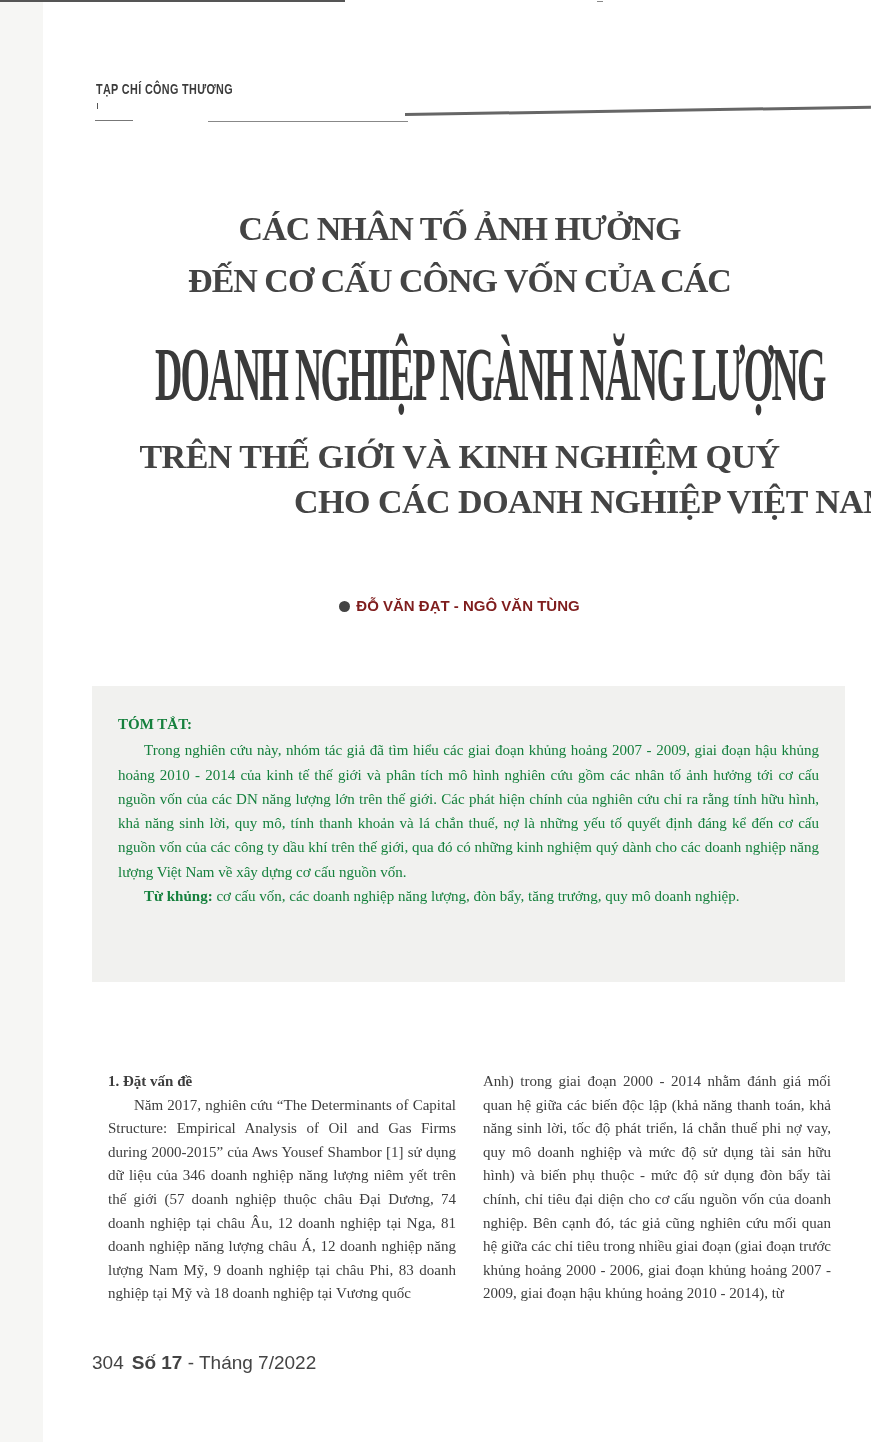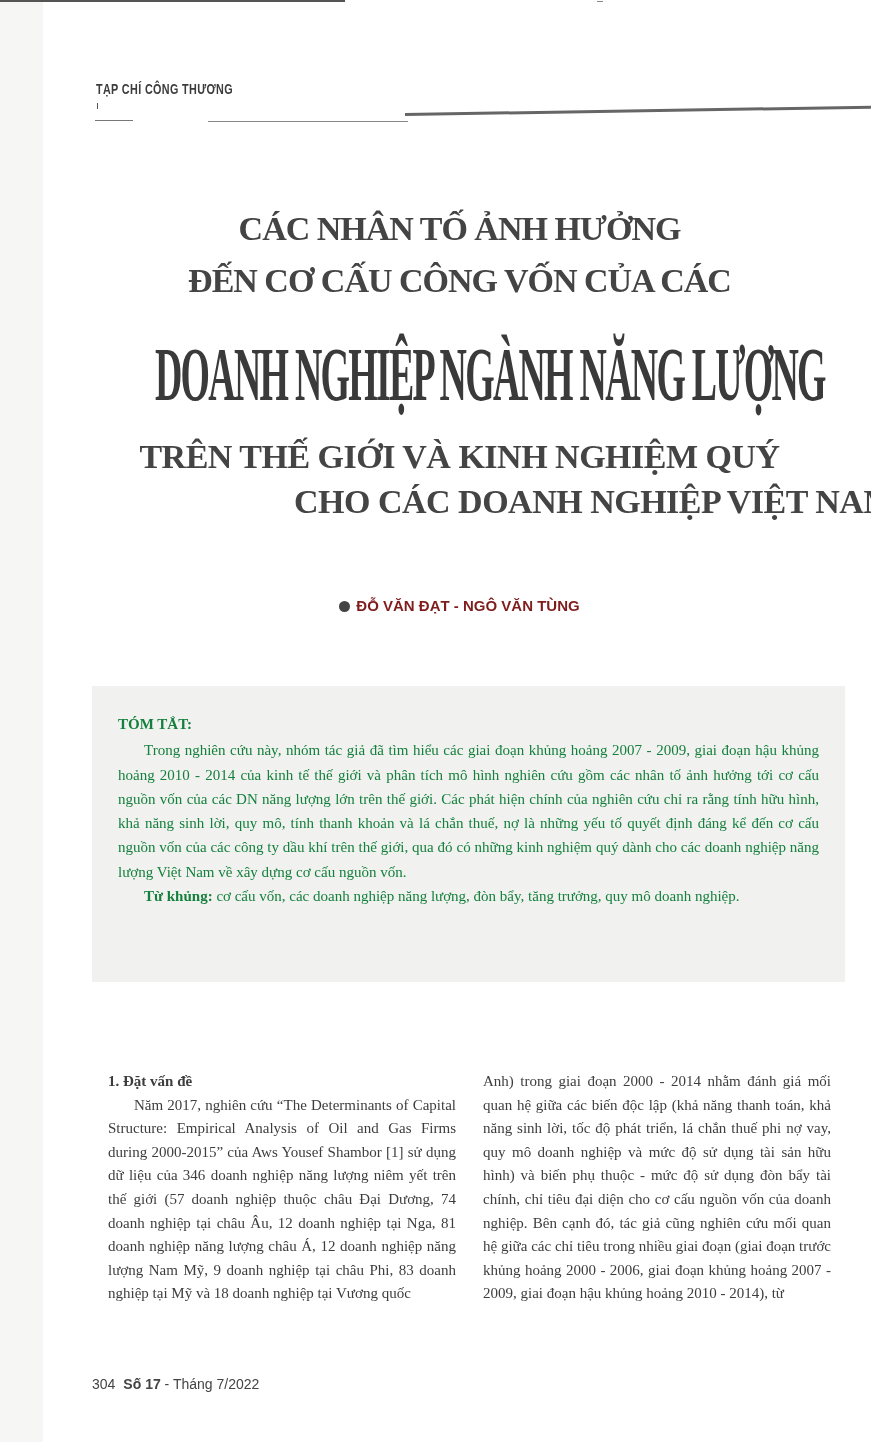--- a/index.html
+++ b/index.html
@@ -46,21 +46,21 @@
     .abstract-inner { position: absolute; left: 26px; top: 26px; width: 701px; font-size: 15px; line-height: 24.3px; color: #15803d; text-align: justify; }
     .abstract-heading { font-weight: bold; font-size: 15px; margin-bottom: 2px; }
     .indent { text-indent: 26px; }
     .kw-label { font-weight: bold; }
     .col { position: absolute; top: 1070px; width: 348px; font-size: 15px; line-height: 23.6px; color: #3d3d3d; text-align: justify; }
     .col-left { left: 108px; }
     .col-right { left: 483px; }
     .section-heading { font-weight: bold; }
     .footer {
       position: absolute; left: 92px; top: 1352px;
-      font-family: "Liberation Sans", sans-serif; font-size: 14px; color: #444; margin-top: 24px;
+      font-family: "Liberation Sans", sans-serif; font-size: 19px; color: #444;
     }
     .footer .issue { font-weight: bold; margin-left: 8px; }
   </style>
 </head>
 <body>
 
 <div class="gutter"></div>
 <div class="top-rule"></div>
 <div class="top-tick"></div>
 

